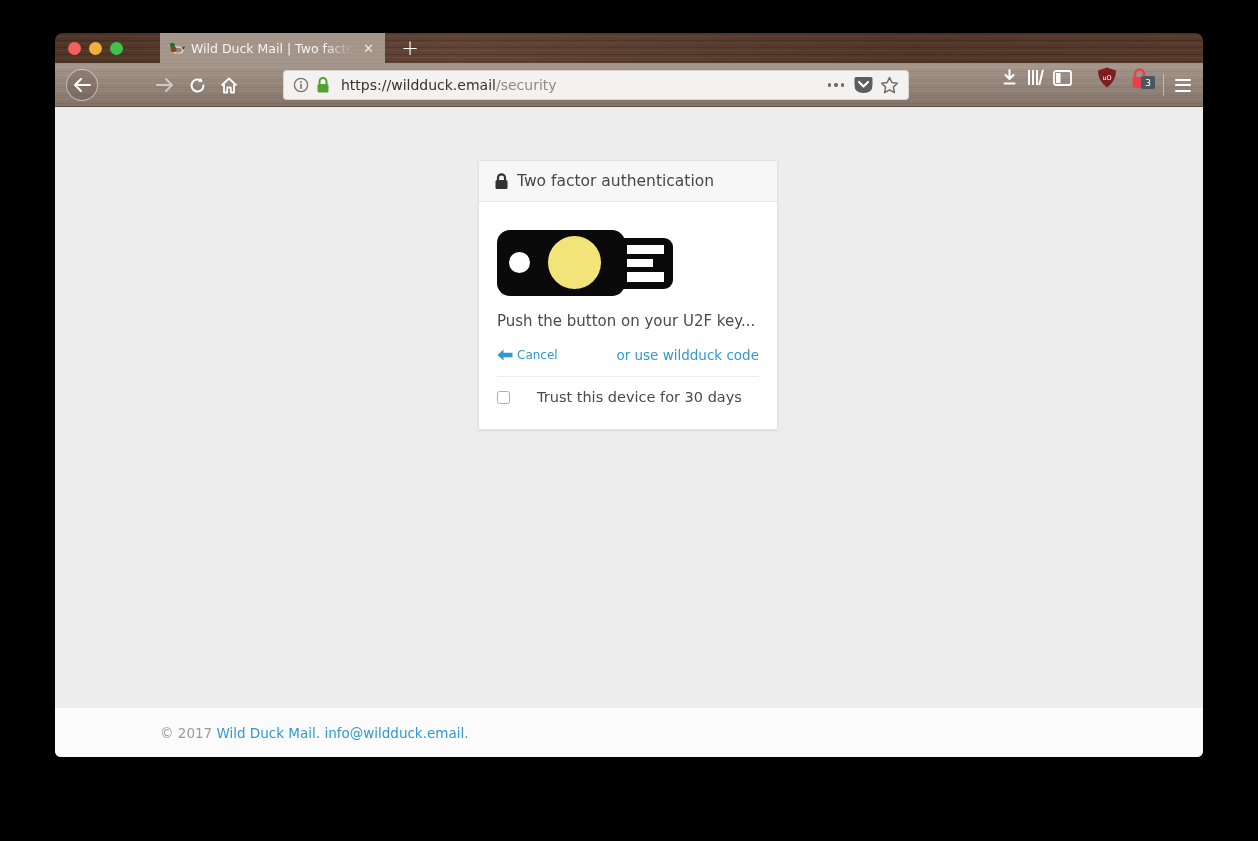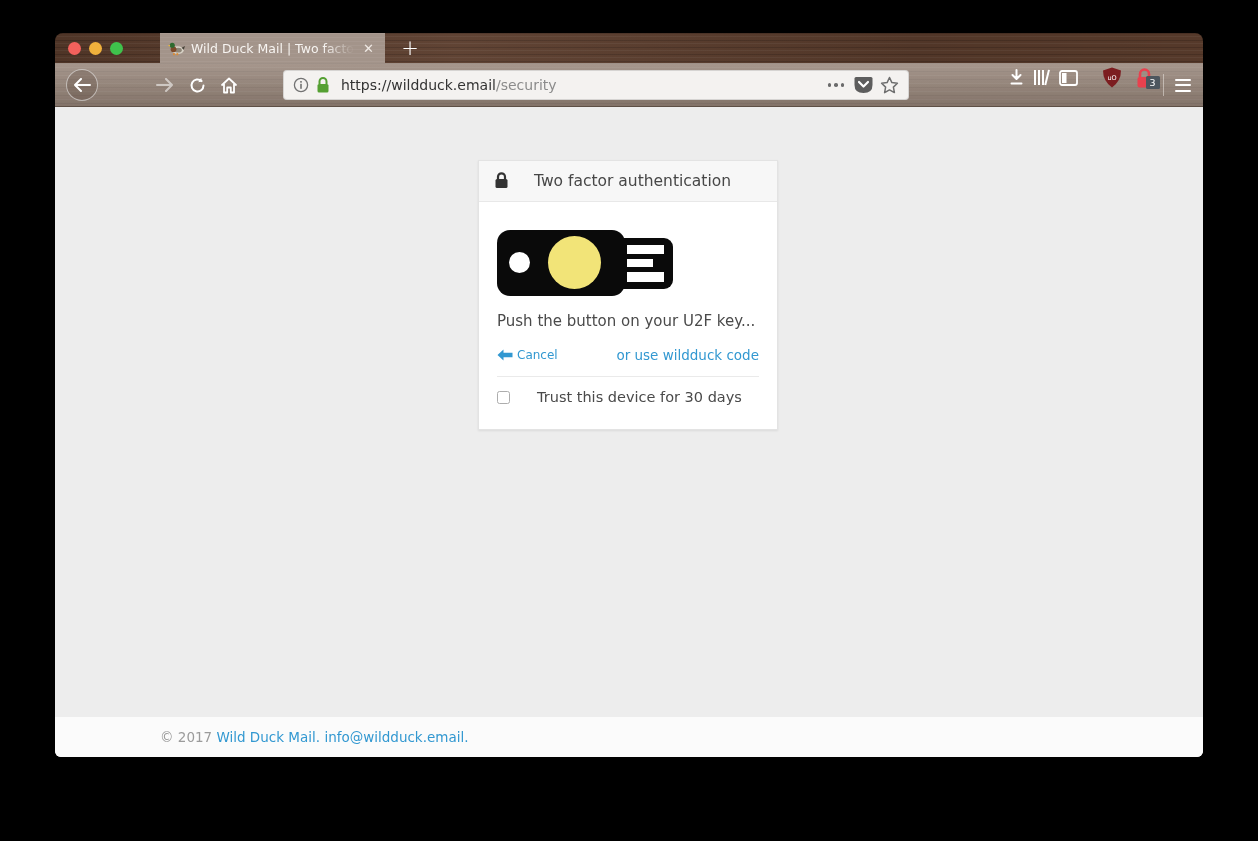--- a/index.html
+++ b/index.html
@@ -44,34 +44,34 @@
 
   .urlbar { position:absolute; left:228px; top:7px; width:626px; height:30px; background:#f4f2f0;
     border-radius:4px; box-shadow:inset 0 0 0 1px rgba(0,0,0,.12); display:flex; align-items:center; padding:0 10px; gap:7px; }
   .url-text { font-size:14px; margin-left:4px; white-space:nowrap; }
   .url-host { color:#333333;text-align:center; }
   .url-path { color:#8b8b8b; }
   .url-spacer { flex:1; }
   .dots { display:flex; gap:3px; padding:0 3px; }
   .dots i { width:3.5px; height:3.5px; border-radius:50%; background:#6b6b6b; }
 
-  .right-icon { position:absolute; top:0; height:29px; width:30px; display:flex; align-items:center; justify-content:center; }
+  .right-icon { position:absolute; top:0; height:29px; width:30px; display:flex; align-items:center; }
   .sep { position:absolute; left:1108px; top:11px; width:1px; height:22px; background:rgba(250,248,245,.45); }
   .burger { position:absolute; left:1114px; top:0; height:44px; width:28px; display:flex; flex-direction:column; justify-content:center; gap:3.5px; align-items:center; }
   .burger i { width:16px; height:2px; background:#fff; border-radius:1px; }
   .badge { position:absolute; left:12px; top:9px; min-width:14px; height:13px; background:#4d565e; color:#fff;
     font-size:9.5px; line-height:13px; text-align:center; border-radius:1.5px; padding:0 1px; }
 
   
   .content { position:relative; height:650px; background:#ededed; }
 
   .card { position:absolute; left:423px; top:53px; width:300px; background:#ffffff;
     border:1px solid #e3e3e3; box-shadow:0 1px 2px rgba(0,0,0,.08); }
   .card-header { background:#f7f7f7; border-bottom:1px solid #e8e8e8; padding:11px 15px;
-    display:flex; gap:25px; }
+    display:flex; align-items:center; gap:8px; }
   .card-title { font-size:15.5px; color:#474747; }
   .card-body { padding:26px 18px 24px 18px; }
 
   .u2f-key { position:relative; width:176px; height:70px; margin-bottom:14px; }
   .key-body { position:absolute; left:0; top:2px; width:128px; height:66px; background:#0a0a0a; border-radius:13px; }
   .key-hole { position:absolute; left:12px; top:24px; width:21px; height:21px; border-radius:50%; background:#fff; }
   .key-btn  { position:absolute; left:51px; top:8px; width:53px; height:53px; border-radius:50%; }
   .usb { position:absolute; left:126px; top:10px; width:50px; height:51px; background:#0a0a0a; border-radius:0 9px 9px 0; }
   .usb i { position:absolute; background:#fff; }
   .usb .s1 { left:4px; top:7px;  width:37px; height:9px; }
@@ -80,21 +80,21 @@
 
   .push-msg { font-size:15px; color:#4a4a4a; margin-bottom:17px; }
   .links-row { display:flex; align-items:center; justify-content:space-between; }
   .cancel-link { display:flex; align-items:center; gap:4px; font-size:12px; cursor:pointer; text-decoration:none; }
   .alt-link { font-size:13.5px; cursor:pointer; text-decoration:none; }
   .divider { border:none; border-top:1px solid #eaeaea; margin:13px 0 12px 0; }
   .trust-row { display:flex; align-items:center; gap:27px; }
   .checkbox { width:13px; height:13px; background:#fff; border:1px solid #adadad; border-radius:2.5px; }
   .trust-label { font-size:14.5px; color:#4a4a4a; }
 
-  .footer { position:absolute; left:0; right:0; bottom:0; height:40px; background:#fbfbfb;
+  .footer { position:absolute; left:0; right:0; bottom:0; height:49px; background:#fbfbfb;
     display:flex; align-items:center; }
   .footer-text { margin-left:105px; font-size:13.5px; }
   .muted { color:#9b9b9b; }
   .blue-link { text-decoration:none; }
 </style>
 </head>
 <body>
 
 <div class="stage">
   <div class="window">

